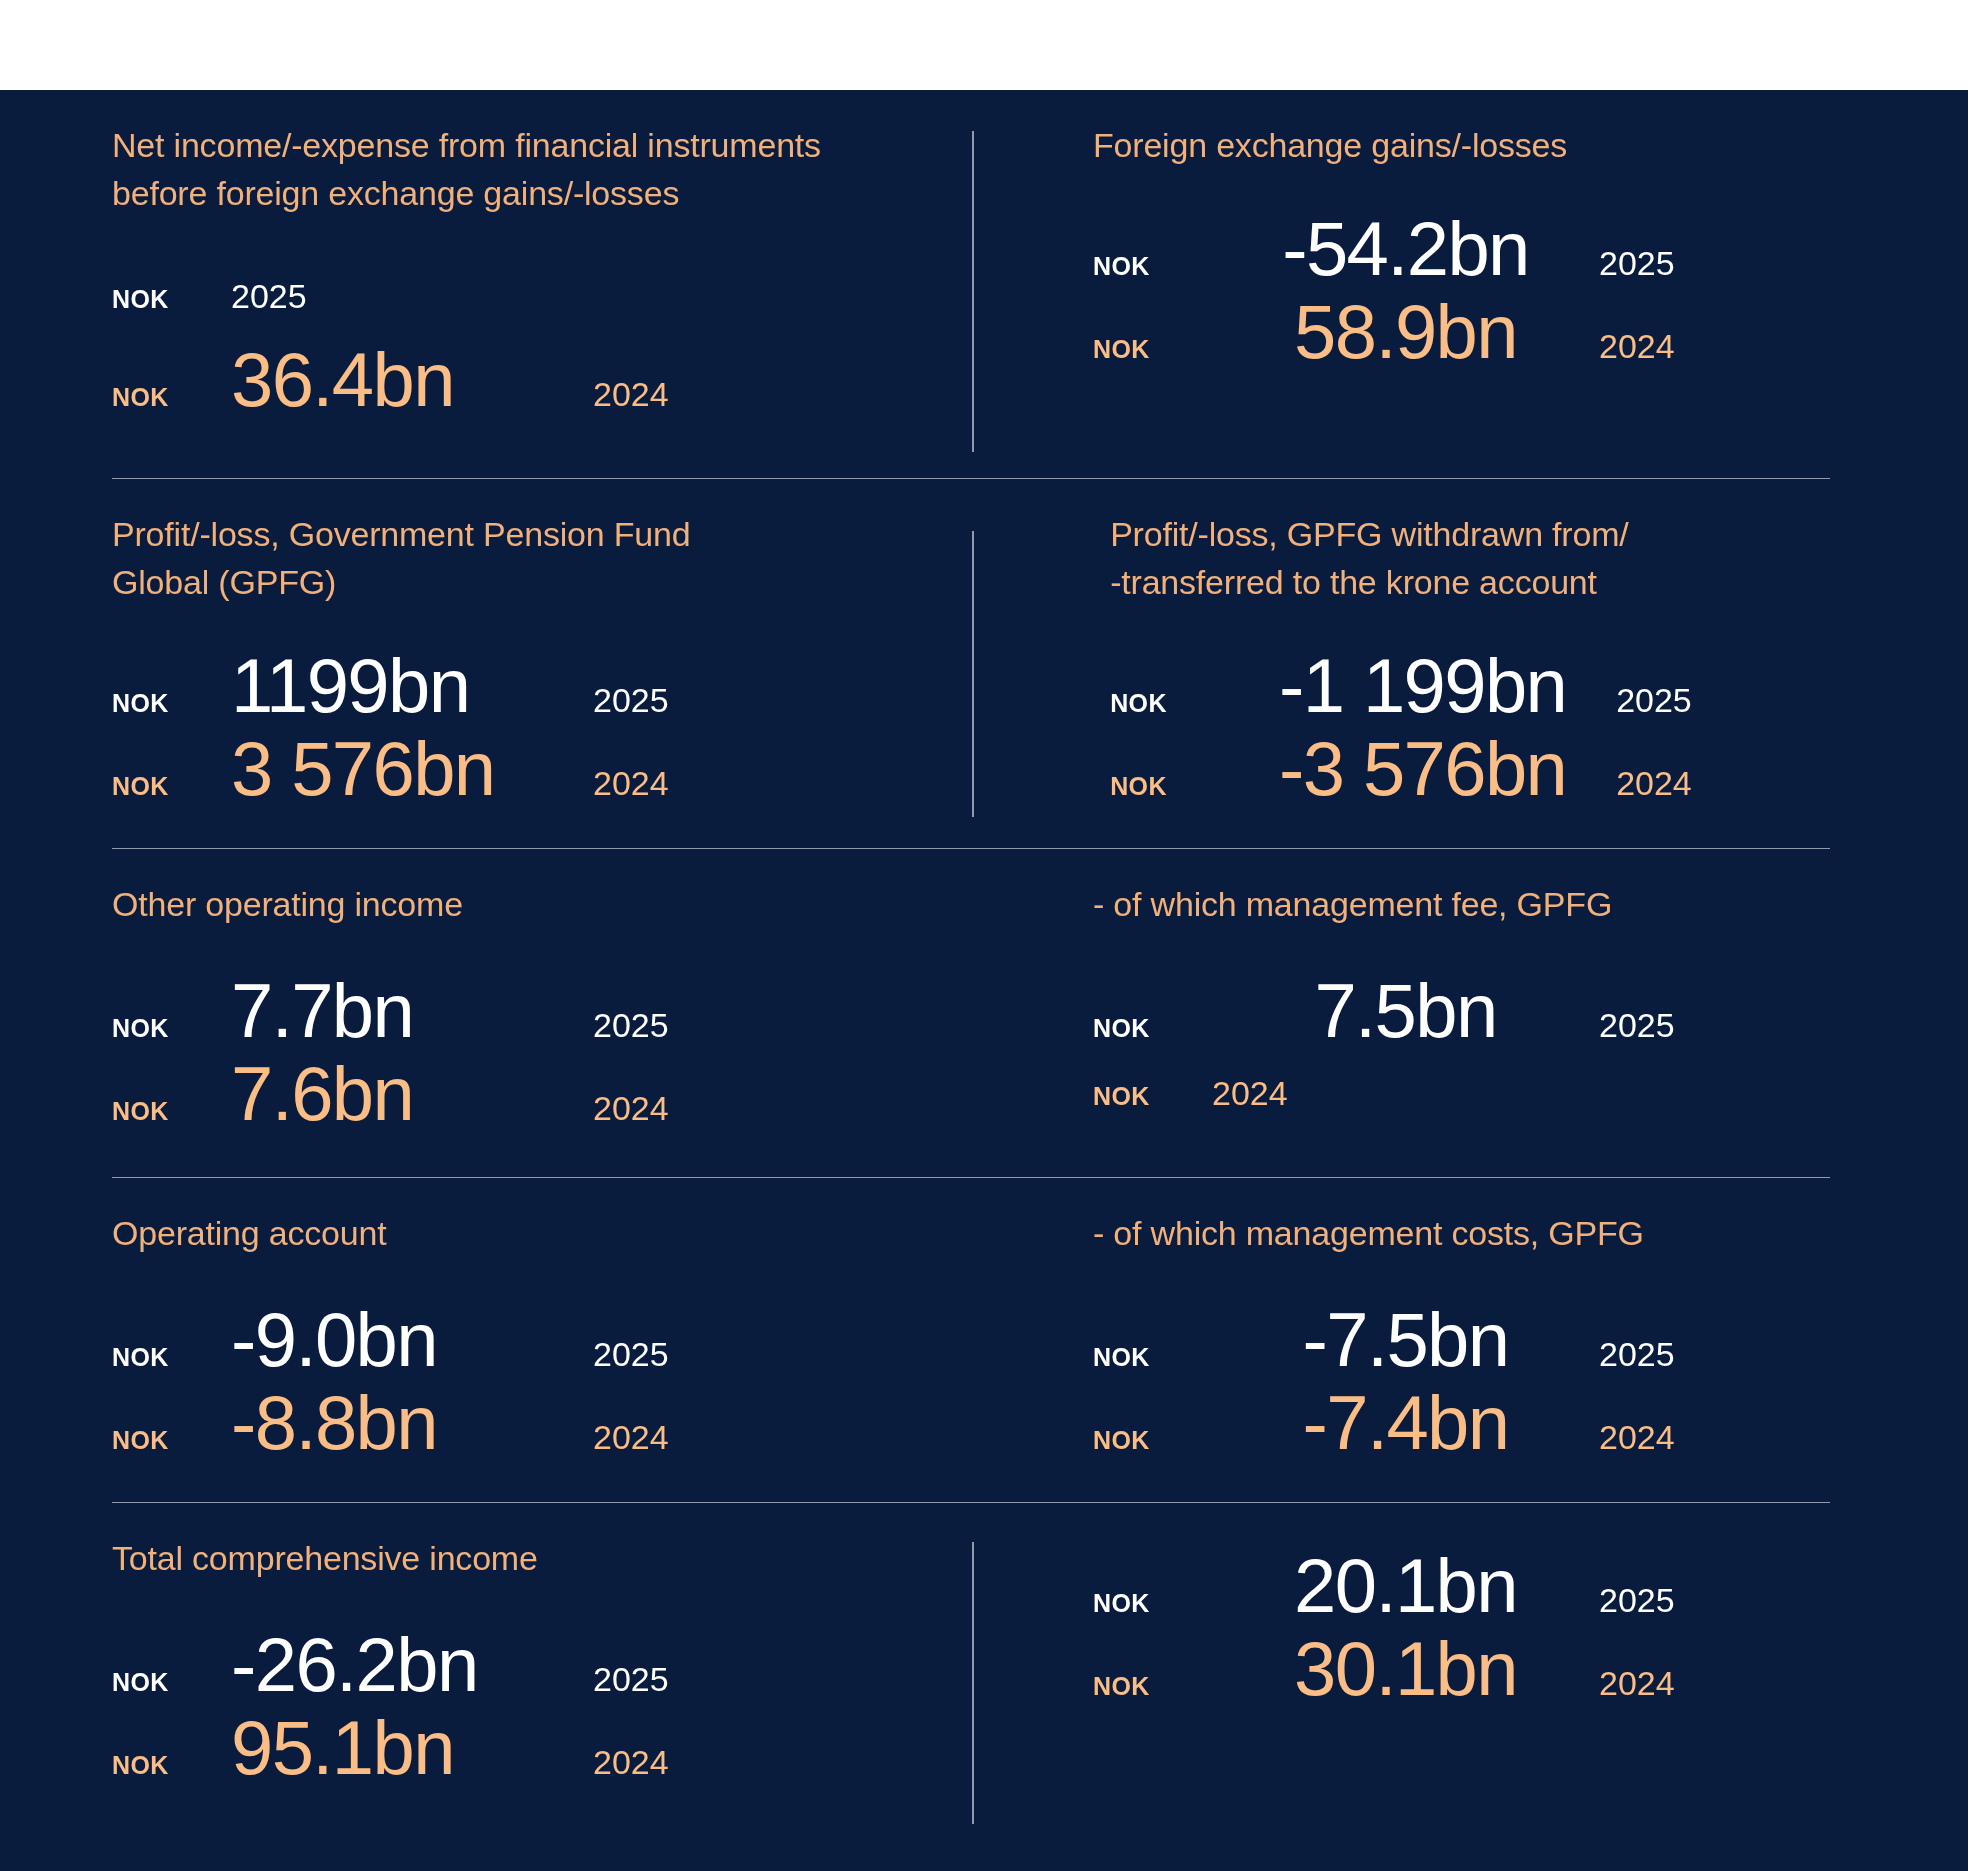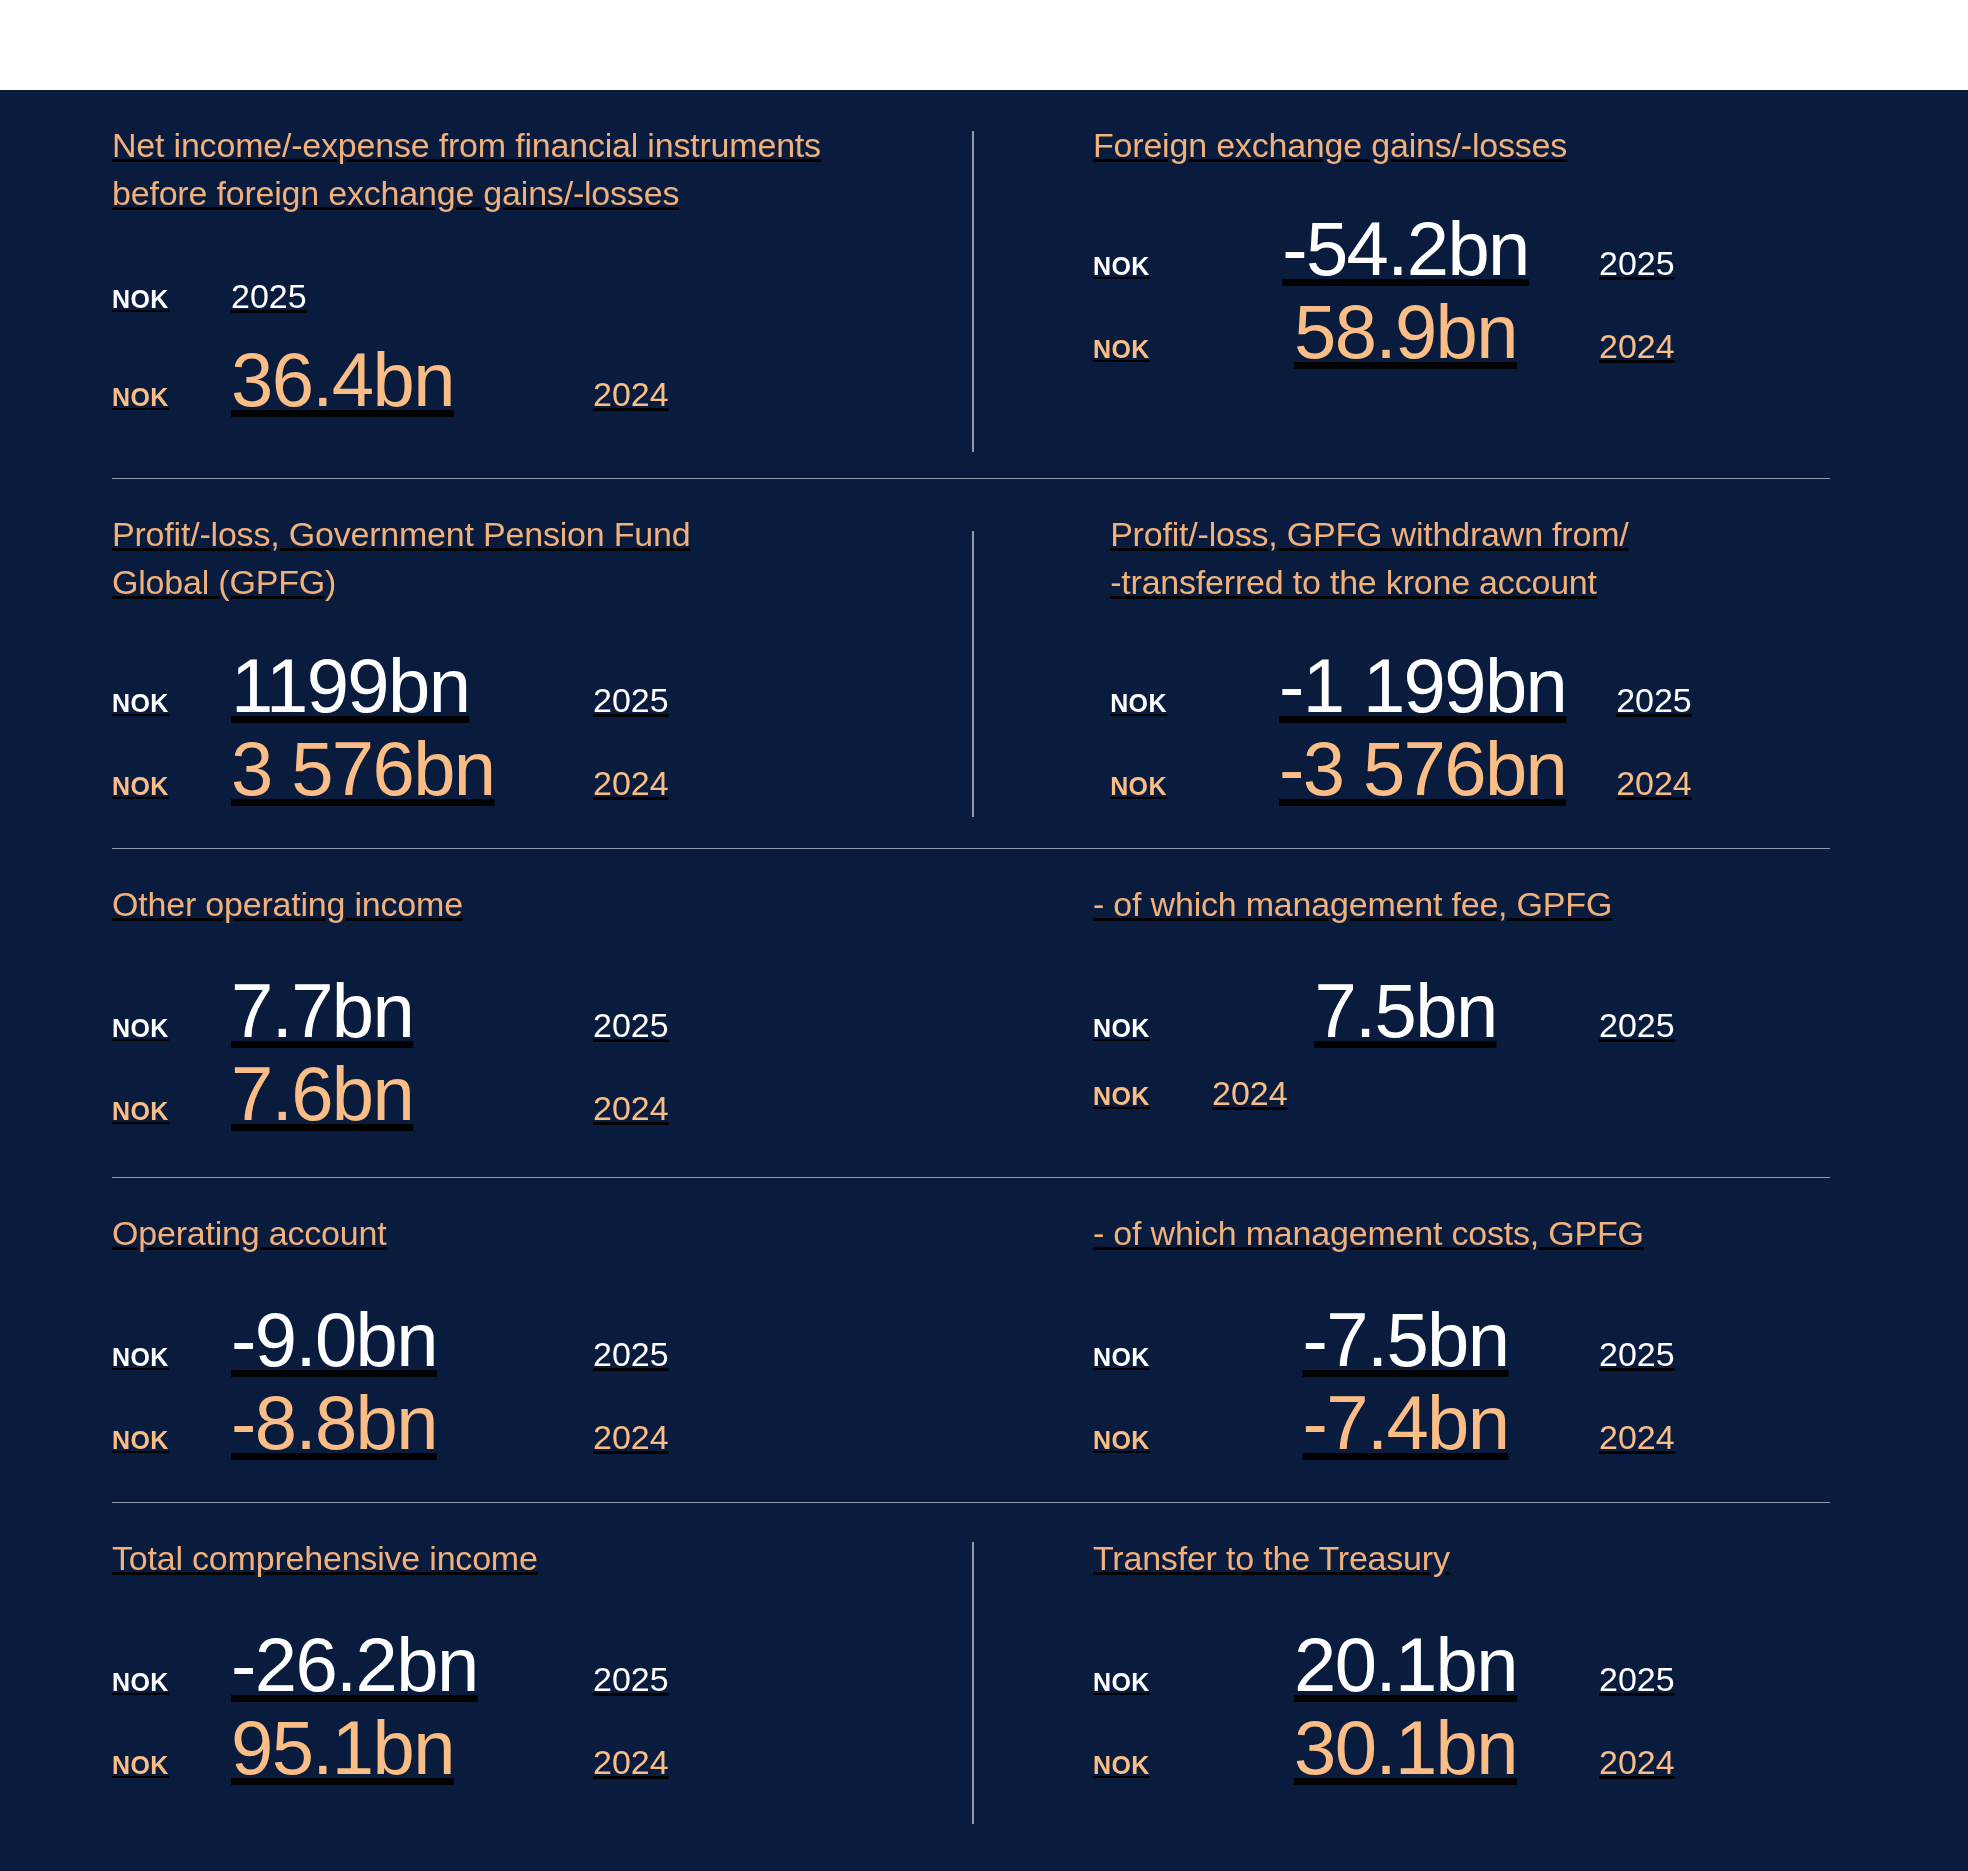--- a/index.html
+++ b/index.html
@@ -18,21 +18,20 @@
     overflow:hidden;
     position:relative;
   }
   .topbar{
     width:1968px;height:90px;background:var(--topbar);
   }
   .row{
     position:relative;
     margin:0 138px 0 112px;
     display:flex;
-    text-decoration:underline;
   }
   .row.hdiv{border-bottom:1.6px solid var(--divider);}
   .r1{height:389px;}
   .r2{height:370px;gap:36px;}
   .r3{height:329px;}
   .r4{height:325px;}
   .r5{height:368px;}
   .cell{width:860px;}
   .cell.right{width:736px;margin-left:121px;}
   .vrule{
@@ -253,23 +252,20 @@
         <span class="year">2025</span>
       </div>
       <div class="vline l2024">
         <span class="nok">NOK</span>
         <span class="val">95.1bn</span>
         <span class="year">2024</span>
       </div>
     </div>
   </div>
   <div class="cell right">
-    <div class="heading">
-      <div>Transfer to the Treasury</div>
-    </div>
     <div class="values">
       <div class="vline l2025">
         <span class="nok">NOK</span>
         <span class="val">20.1bn</span>
         <span class="year">2025</span>
       </div>
       <div class="vline l2024">
         <span class="nok">NOK</span>
         <span class="val">30.1bn</span>
         <span class="year">2024</span>

